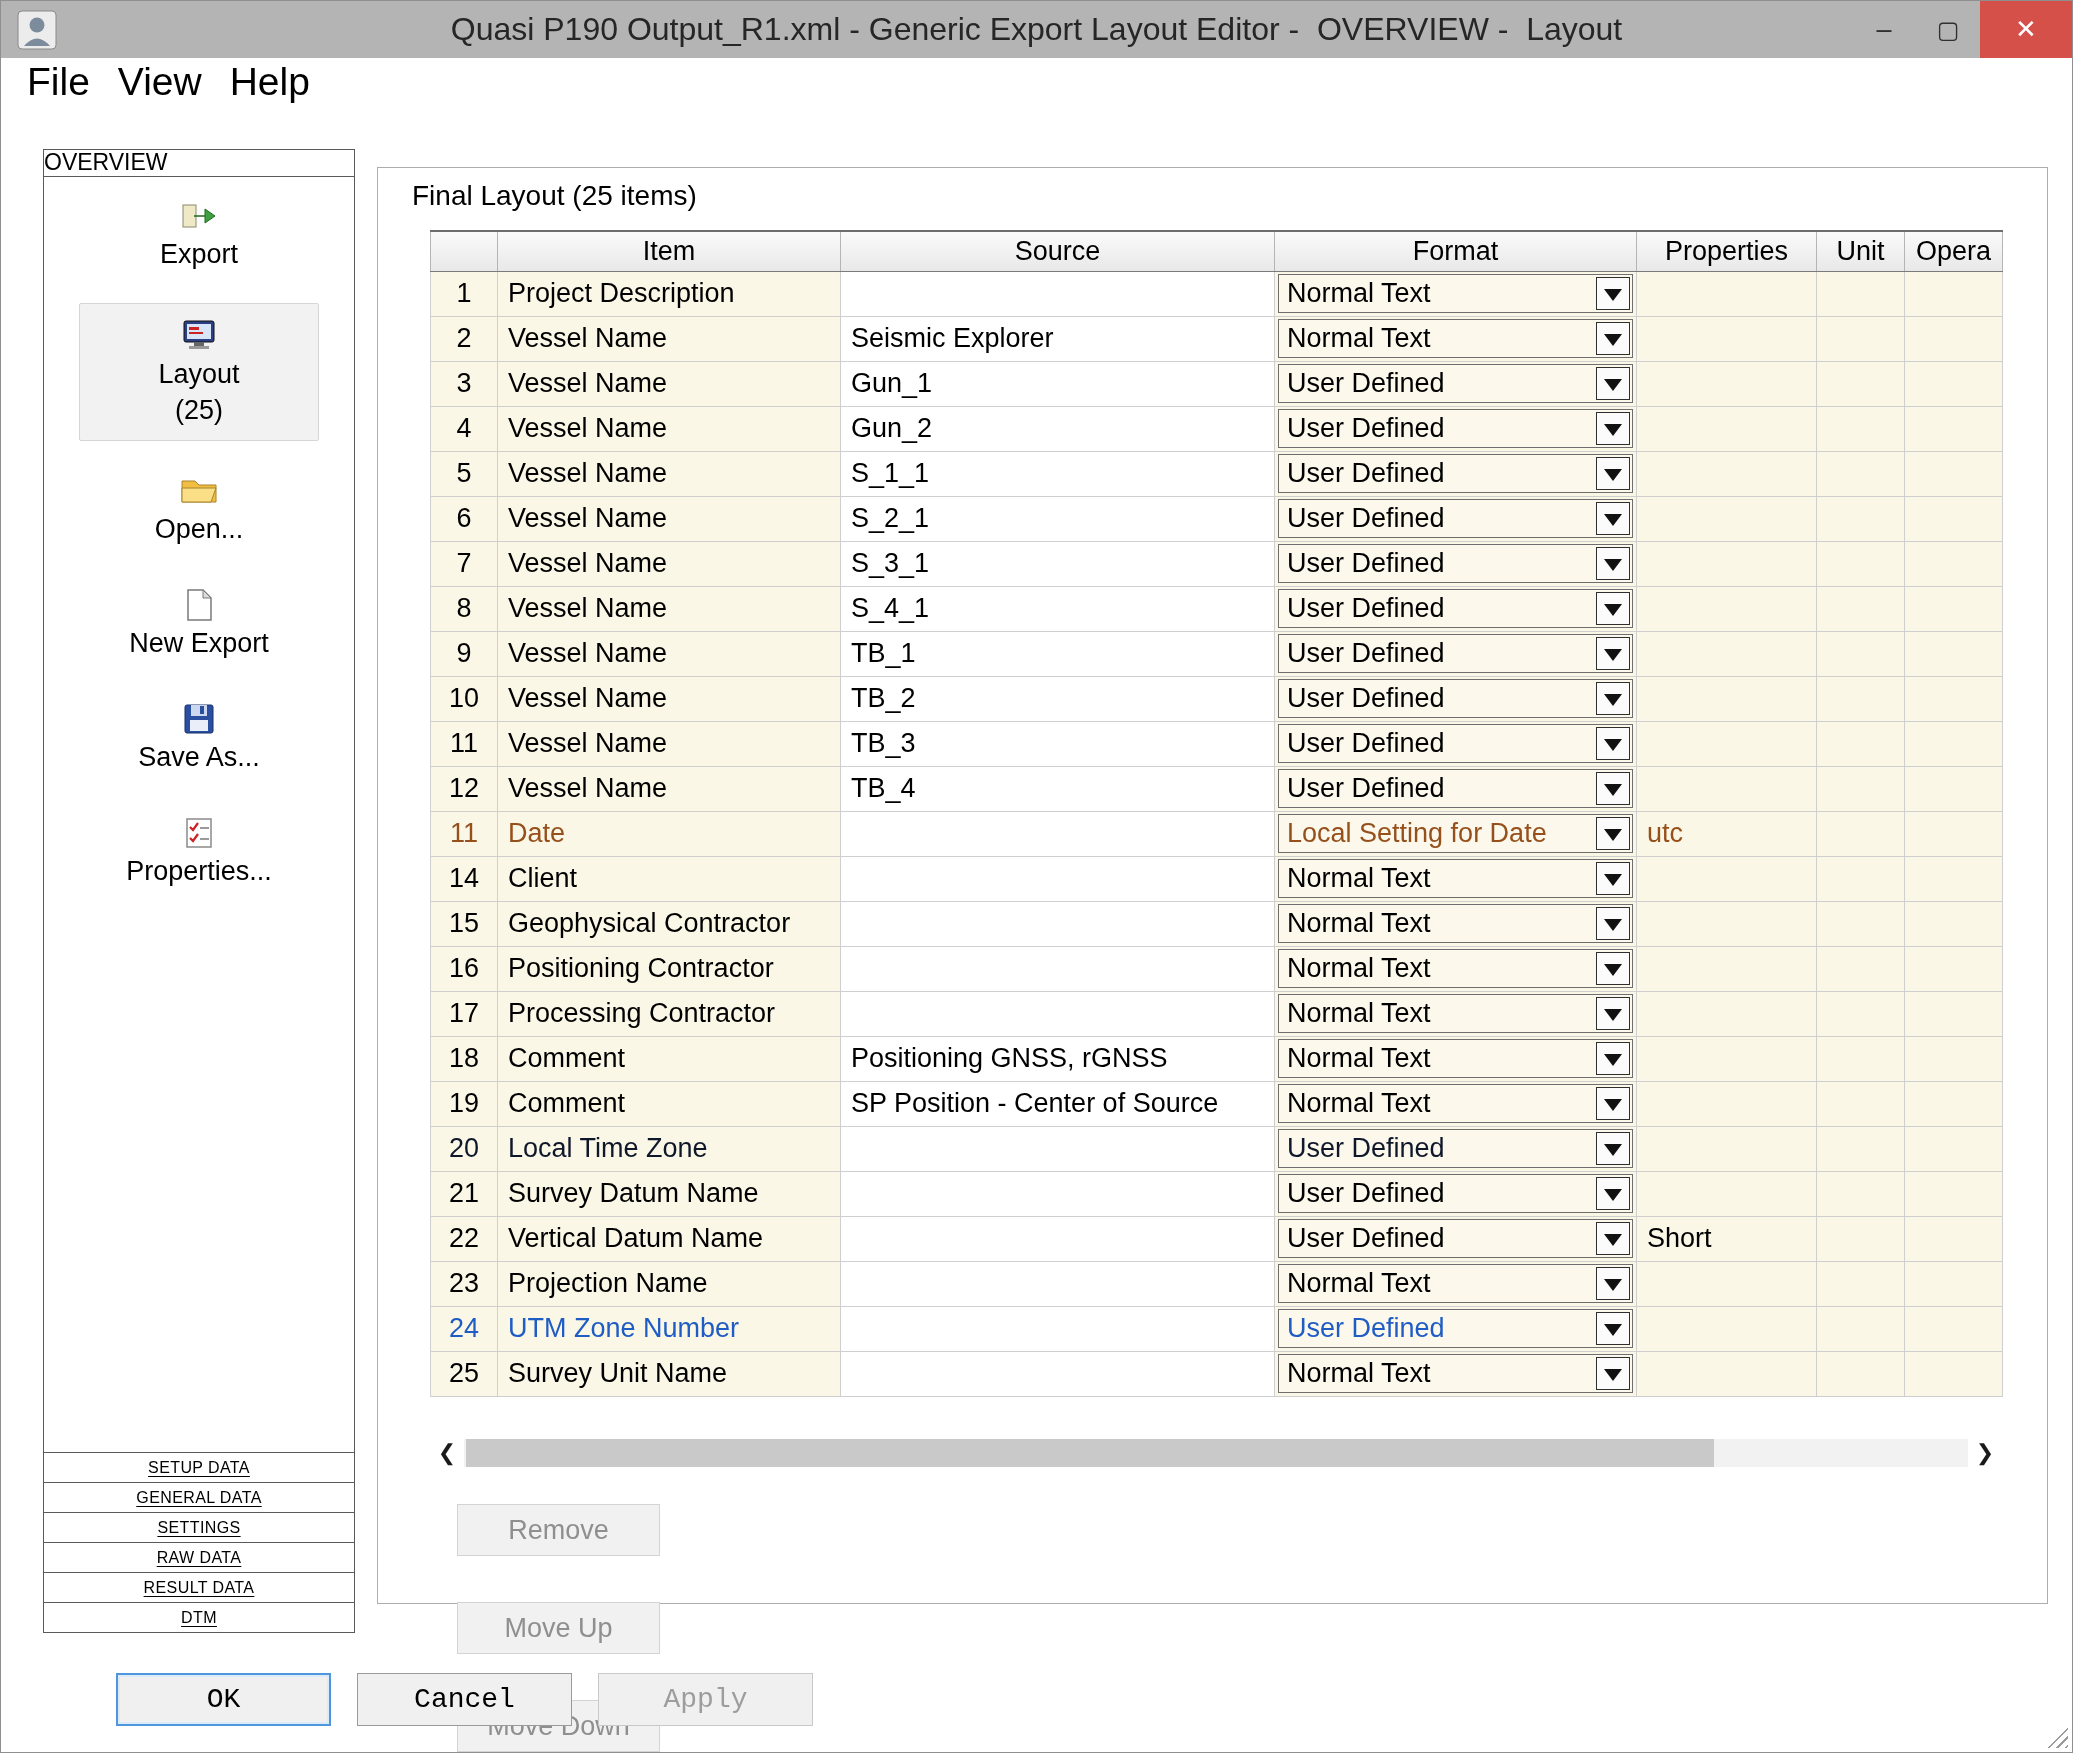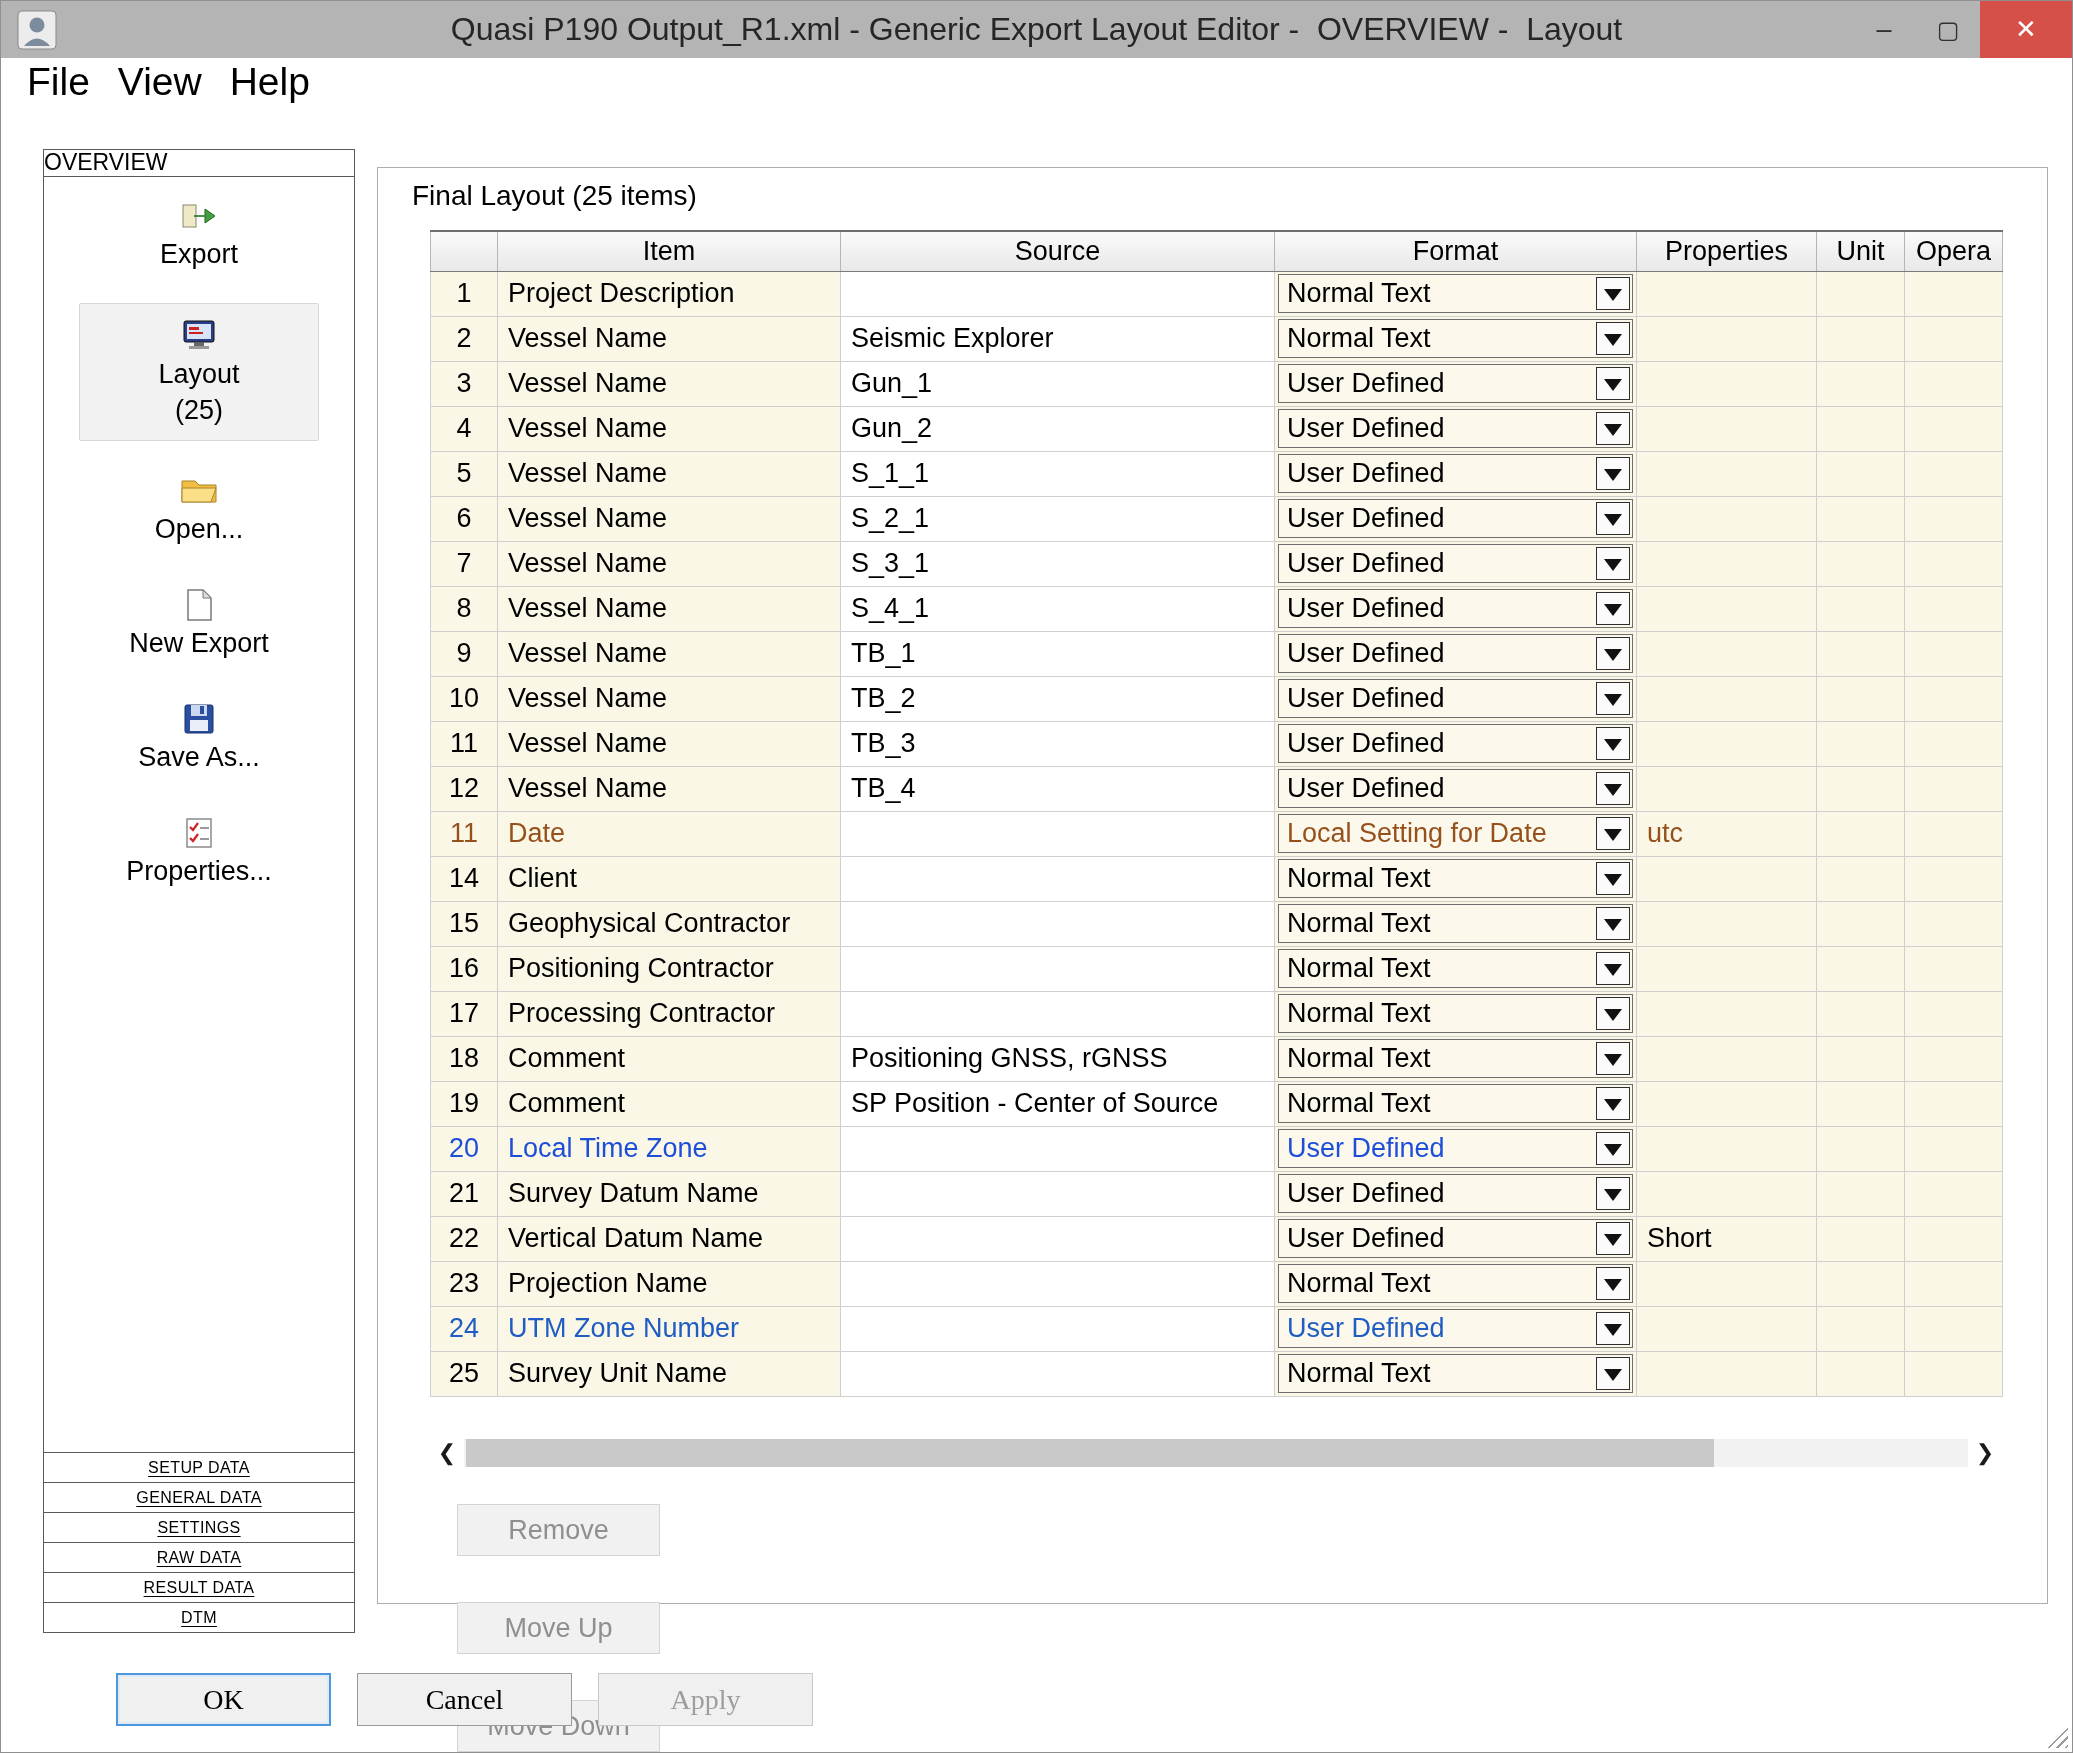--- a/index.html
+++ b/index.html
@@ -76,21 +76,21 @@
   .hs-thumb { position:absolute; left:2px; top:0; height:100%; width:83%; background:#c9c9c9; }
 
   
   .action-row { position:absolute; left:79px; top:1336px; display:flex; gap:46px;flex-direction:column; }
   .abtn { width:203px; height:52px; font-family:inherit; font-size:27px;
           background:#f1f1f1; border:1px solid #d4d4d4; color:#000; }
   .abtn.disabled { color:#8f8f8f; }
 
   
   .footer { position:absolute; left:115px; top:1672px; display:flex; gap:26px; }
-  .fbtn { width:215px; height:53px; font-family:Liberation Serif, serif; font-size:28px;
+  .fbtn { width:215px; height:53px; font-family:Liberation Mono, monospace; font-size:28px;
           background:#f0f0f0; border:1px solid #9a9a9a; color:#000; }
   .fbtn.focused { border:2px solid #4f97dd; box-shadow: inset 0 0 0 2px #ddebf9; }
   .fbtn.disabled { color:#9d9d9d; border-color:#c9c9c9; }
 
   .resize-grip { position:absolute; right:4px; bottom:4px; width:26px; height:26px;
                  background:repeating-linear-gradient(135deg, transparent 0 4px, #9a9a9a 4px 6px);
                  clip-path:polygon(100% 0, 100% 100%, 0 100%); }
 </style>
 </head>
 <body>
@@ -482,21 +482,21 @@
             <td class="fmt">
               <div class="combo">
                 <span class="combo-text">Normal Text</span>
                 <div class="combo-arrow"></div>
               </div>
             </td>
             <td class="props"></td>
             <td class="unit"></td>
             <td class="opera"></td>
           </tr>
-          <tr style="color: #1d4ed8; margin-top: 44px;">
+          <tr style="color: #0f172a; margin-top: 44px;">
             <td class="num">20</td>
             <td class="item">Local Time Zone</td>
             <td class="src"></td>
             <td class="fmt">
               <div class="combo">
                 <span class="combo-text">User Defined</span>
                 <div class="combo-arrow"></div>
               </div>
             </td>
             <td class="props"></td>

